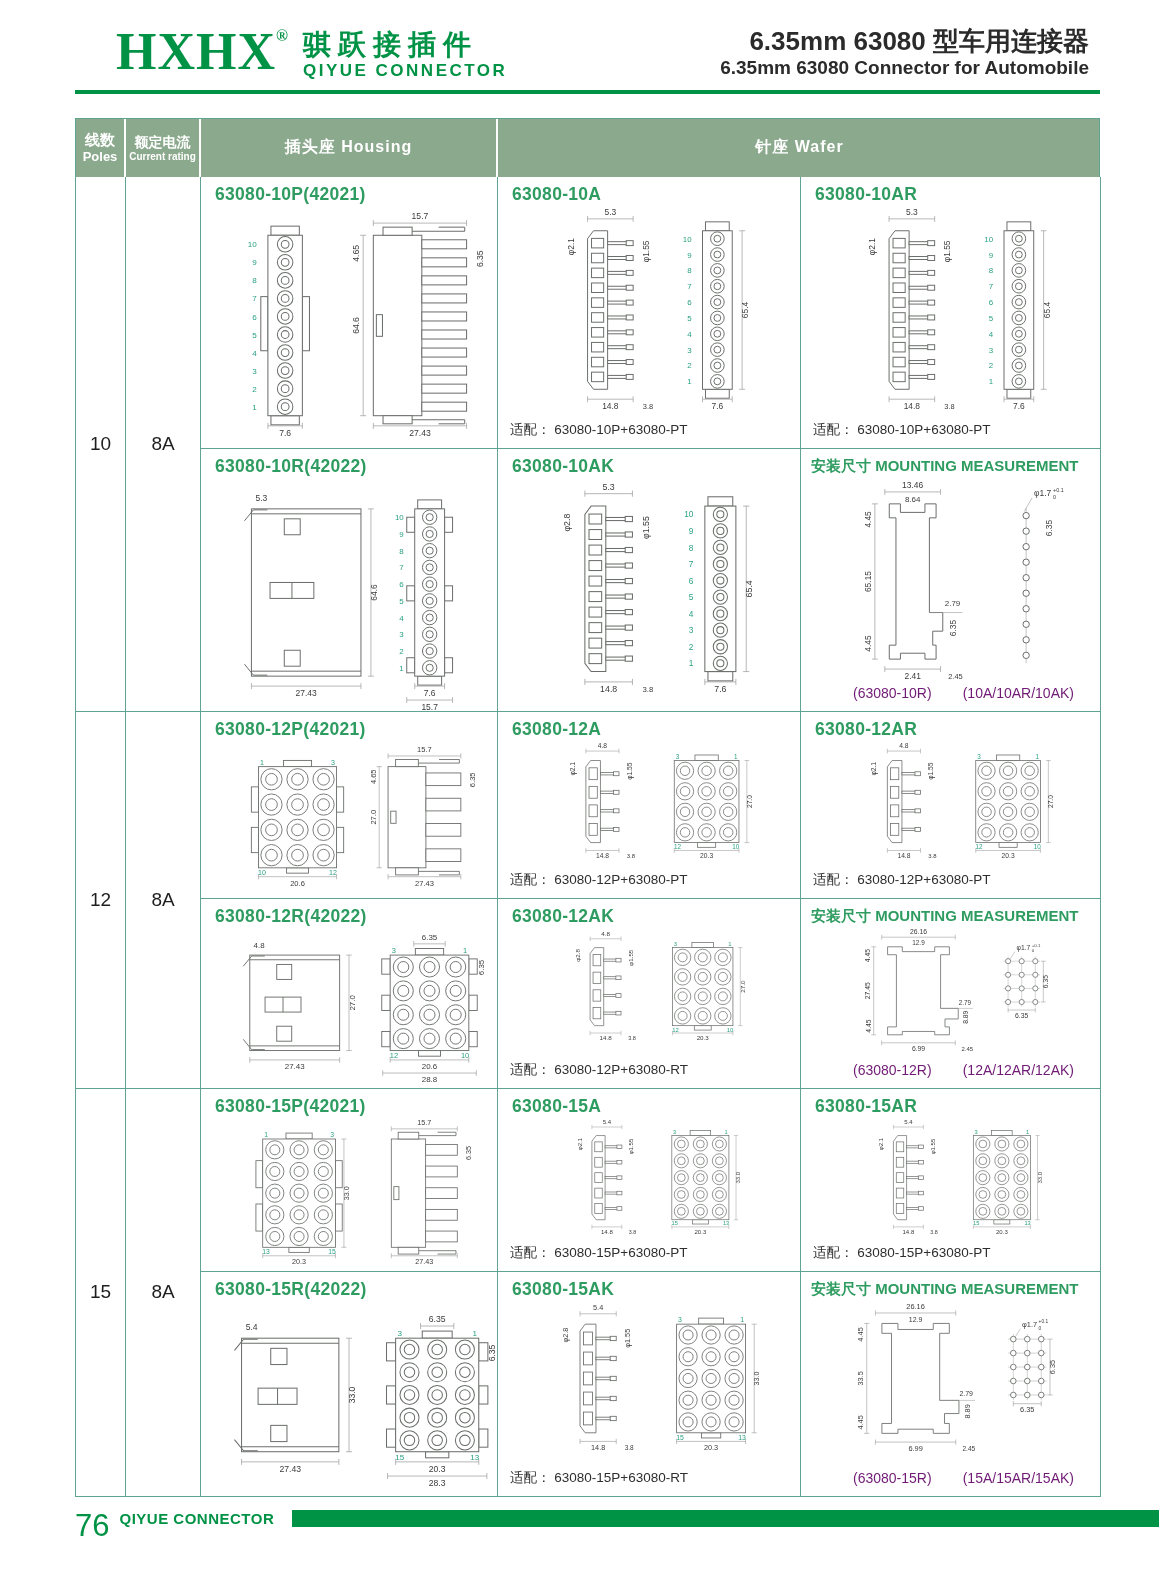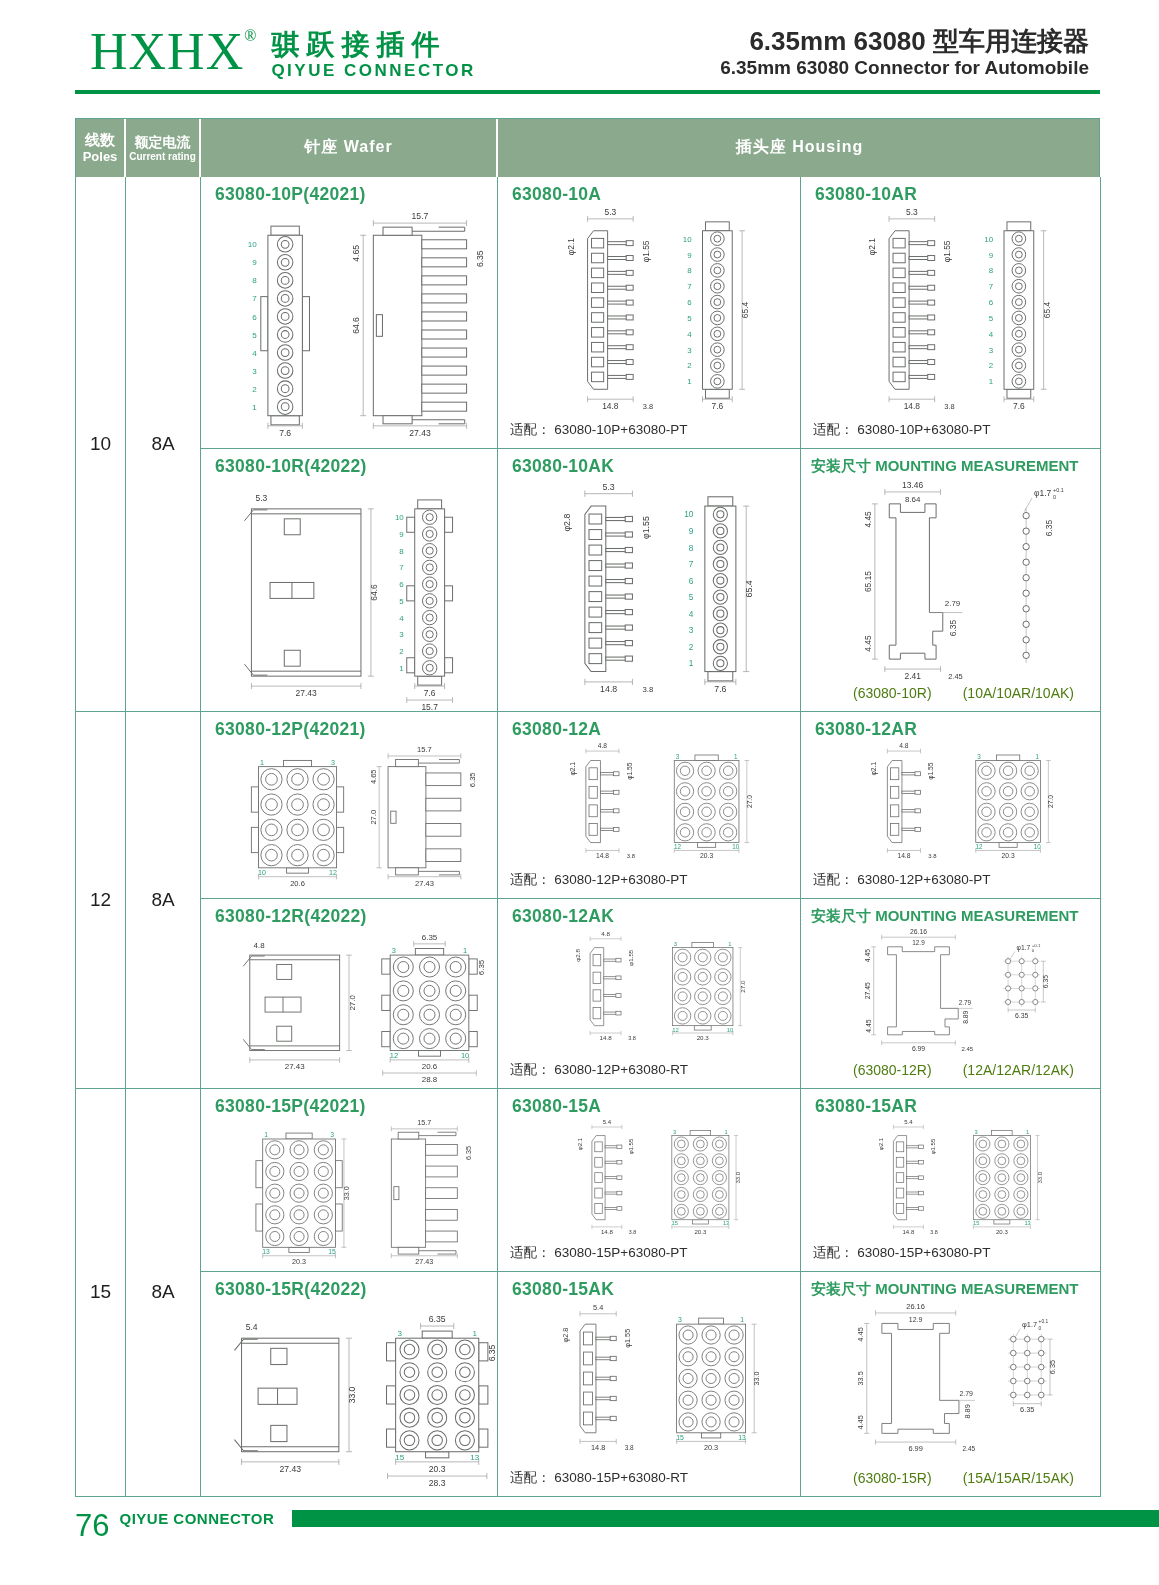--- a/index.html
+++ b/index.html
@@ -7,21 +7,21 @@
     --pt:#2E9C60; --teal:#2AA183; --ink:#2b2b2b;
   }
   *{box-sizing:border-box;}
   html,body{margin:0;padding:0;}
   body{width:1159px;height:1585px;background:#fff;overflow:hidden;
        font-family:"Liberation Sans",sans-serif;position:relative;}
   header{display:flex;justify-content:space-between;align-items:flex-end;
          padding:26px 70px 0 90px;}
   .logo-block{display:flex;align-items:flex-start;}
   .logo-text{color:var(--green);font-family:"Liberation Serif",serif;
-             font-weight:400;font-size:52px;line-height:1;letter-spacing:1px;}
+             font-weight:700;font-size:52px;line-height:1;letter-spacing:1px;margin-left:26px;}
   .logo-text sup{font-size:16px;vertical-align:28px;}
   .logo-right{margin-left:14px;padding-top:4px;}
   .logo-cn{color:var(--green);font-size:28px;font-weight:700;letter-spacing:7px;line-height:1.1;}
   .logo-en{color:var(--green);font-size:17px;font-weight:700;letter-spacing:2.5px;}
   .title-block{text-align:right;padding-bottom:2px;}
   .title-cn{color:var(--ink);font-size:26px;font-weight:700;line-height:1.15;}
   .title-en{color:var(--ink);font-size:19px;font-weight:700;}
   .rule{height:4px;background:var(--green);margin:9px 59px 0 75px;}
   .tbl{margin:24px 59px 0 75px;width:1025px;
        border-left:1px solid var(--line);border-top:1px solid var(--line);}
@@ -38,21 +38,21 @@
   .cell{border-right:1px solid var(--line);border-bottom:1px solid var(--line);
         display:flex;flex-direction:column;min-height:0;overflow:hidden;background:#fff;}
   .cell.center{align-items:center;justify-content:center;font-size:19px;color:#1e1e1e;}
   .ctitle{color:var(--pt);font-size:17.5px;font-weight:600;padding:7px 0 0 14px;
           letter-spacing:.3px;flex:0 0 auto;}
   .mtitle{color:var(--pt);font-size:15px;font-weight:600;padding:8px 0 0 10px;flex:0 0 auto;}
   .draw{flex:1 1 auto;min-height:0;}
   .draw svg{width:100%;height:100%;display:block;}
   .fit{font-size:13.5px;color:#2e2e2e;padding:0 0 9px 12px;flex:0 0 auto;}
   .mlabels{display:flex;justify-content:space-between;padding:0 26px 10px 52px;
-           font-size:14px;color:#4d7c0f;flex:0 0 auto;}
+           font-size:14px;color:#701a75;flex:0 0 auto;}
   footer{display:flex;align-items:flex-start;margin:13px 0 0 75px;}
   .pageno{font-size:31px;color:var(--green);line-height:1;}
   .fbrand{font-size:15px;color:var(--green);font-weight:700;margin-left:10px;letter-spacing:.5px;}
   .fbar{flex:1;height:17px;background:var(--green);margin-left:18px;}
 </style>
 </head>
 <body>
 
 <header>
   <div class="logo-block">
@@ -72,22 +72,22 @@
 <div class="tbl">
   <div class="thead">
     <div class="th">
       <div class="cnl">线数</div>
       <div class="enl">Poles</div>
     </div>
     <div class="th">
       <div class="cnl" style="font-size:14px">额定电流</div>
       <div class="enl small">Current rating</div>
     </div>
+    <div class="th big">插头座 Housing</div>
     <div class="th big">针座 Wafer</div>
-    <div class="th big">插头座 Housing</div>
   </div>
   <div id="groups">
       <div class="group" style="grid-template-rows: 272px 263px;">
         <div class="cell center" style="grid-area: 1 / 1 / 3;">10</div>
         <div class="cell center" style="grid-area: 1 / 2 / 3;">8A</div>
         <div class="cell" style="grid-area: 1 / 3;">
           <div class="ctitle">63080-10P(42021)</div>
           <div class="draw">
             <svg viewBox="0 0 292 228" preserveAspectRatio="xMidYMid meet" font-family="Liberation Sans, sans-serif">
               <rect x="69" y="15" width="28" height="9" fill="#fff" stroke="#6a6e6a" stroke-width="1"></rect>

